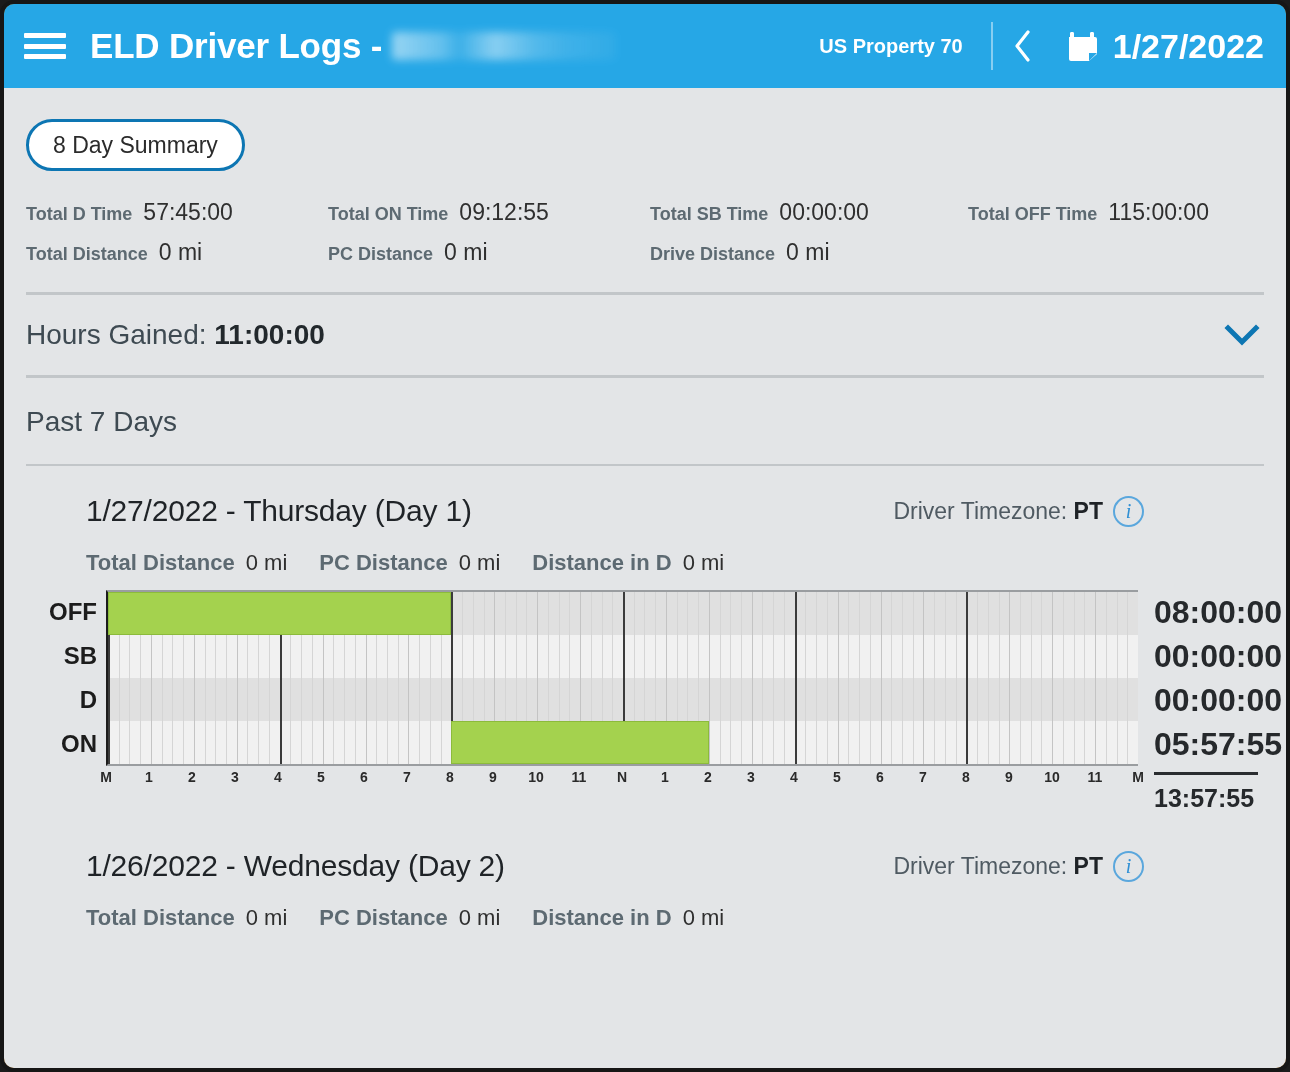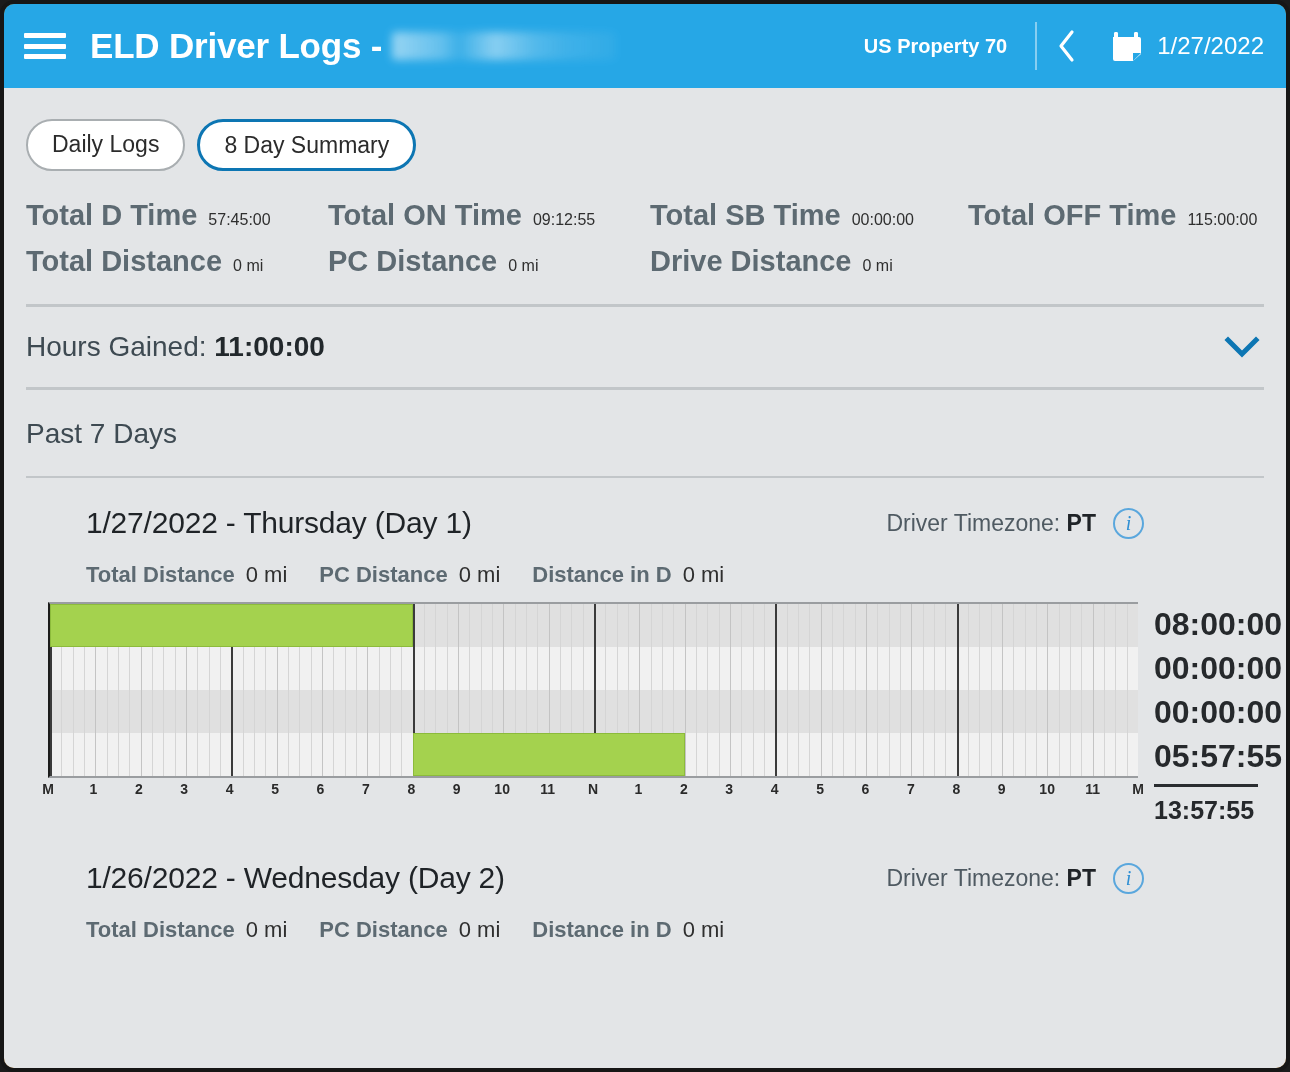--- a/index.html
+++ b/index.html
@@ -108,22 +108,22 @@
     cursor: pointer;
     padding-left: 14px;
   }
   .cal-icon {
     position: relative;
     width: 34px;
     height: 34px;
   }
   .date-text {
     color: #ffffff;
-    font-size: 24px;
-    font-weight: normal;
+    font-size: 34px;
+    font-weight: bold;
     white-space: nowrap;
   }
 
   
   .body-area {
     padding: 0;
     background: #e3e5e7;
     height: calc(100% - 84px);
     overflow: hidden;
   }
@@ -154,26 +154,26 @@
     align-items: baseline;
     margin-bottom: 13px;
   }
   .tcell {
     display: flex;
     align-items: baseline;
     gap: 11px;
     white-space: nowrap;
   }
   .tlabel {
-    font-size: 29px;
+    font-size: 18px;
     font-weight: bold;
     color: #5d6a72;
   }
   .tvalue {
-    font-size: 16px;
+    font-size: 23px;
     color: #2f2f2f;
   }
 
   .rule {
     height: 3px;
     background: #c2c6c9;
     margin: 26px 22px 0 22px;
   }
 
   .hours-gained {
@@ -214,21 +214,21 @@
     font-size: 30px;
     color: #1f2327;
     letter-spacing: -0.2px;
     padding-left: 60px;
     white-space: nowrap;
   }
   .tz-group {
     margin-left: auto;
     display: flex;
     align-items: center;
-    gap: 17px;
+    gap: 10px;
     padding-right: 120px;
   }
   .tz-label { font-size: 23px; color: #4f5a62; white-space: nowrap; }
   .tz-label b { color: #1f2327; }
   .info-icon {
     width: 31px; height: 31px;
     border: 2px solid #5aa7dd;
     border-radius: 50%;
     color: #2f8fd4;
     font-size: 20px;
@@ -392,21 +392,20 @@
           </svg>
         </span>
         <span class="date-text">1/27/2022</span>
       </div>
     </div>
   </div>
 
   <div class="body-area">
 
     <div class="tabs">
-      <div class="tab inactive">Daily Logs</div>
       <div class="tab active">8 Day Summary</div>
     </div>
 
     <div class="totals">
       <div class="totals-row">
         <div class="tcell" style="width:302px">
           <span class="tlabel">Total D Time</span>
           <span class="tvalue">57:45:00</span>
         </div>
         <div class="tcell" style="width:322px">
@@ -473,20 +472,26 @@
           <span class="tlabel">PC Distance</span>
           <span class="tvalue">0 mi</span>
         </div>
         <div class="tcell">
           <span class="tlabel">Distance in D</span>
           <span class="tvalue">0 mi</span>
         </div>
       </div>
 
       <div class="graph-wrap">
+        <div class="row-labels">
+          <div class="row-label">OFF</div>
+          <div class="row-label">SB</div>
+          <div class="row-label">D</div>
+          <div class="row-label">ON</div>
+        </div>
 
         <div class="grid-col">
           <div class="grid" id="chart-grid">
             <div class="grid-rows">
               <div class="grid-row shade-dark"></div>
               <div class="grid-row shade-light"></div>
               <div class="grid-row shade-dark"></div>
               <div class="grid-row shade-light"></div>
             </div>
             <div class="ticks" id="chart-ticks">

